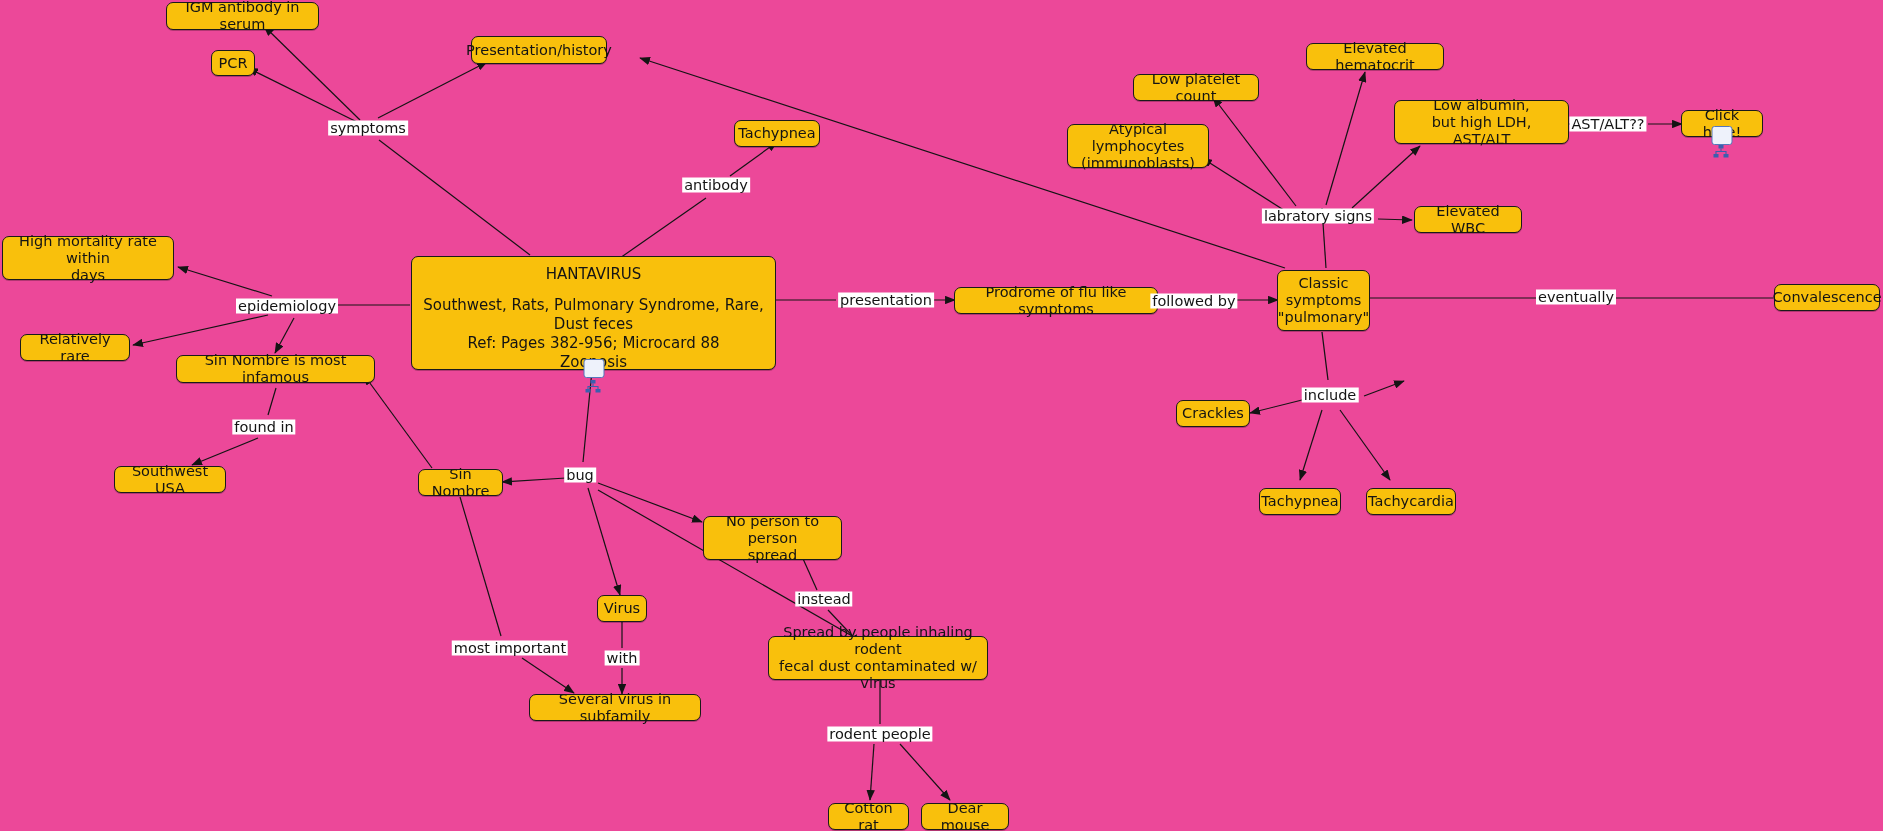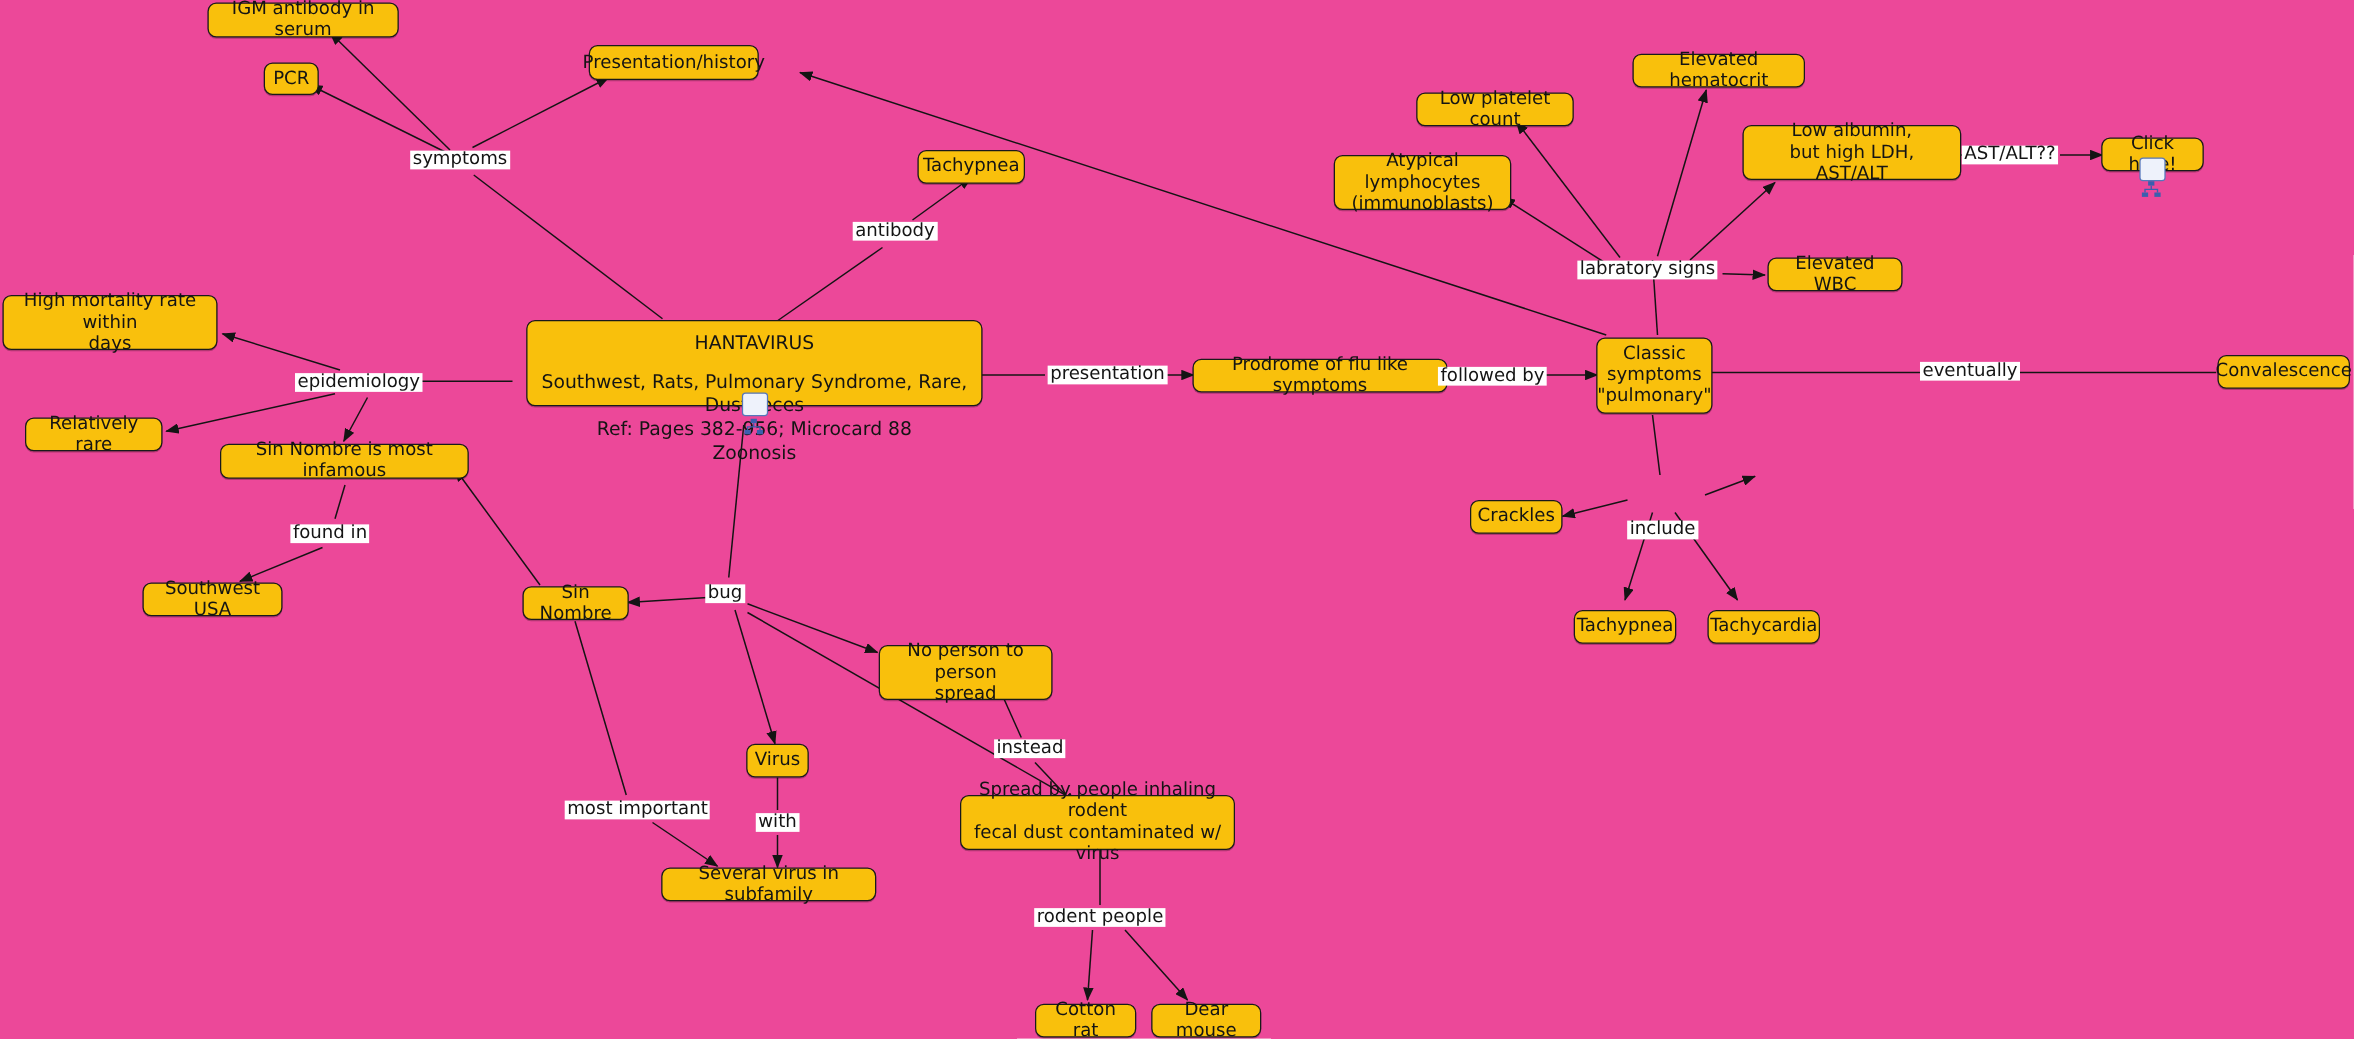--- a/index.html
+++ b/index.html
@@ -176,21 +176,21 @@
 days</div>
 
   <div class="node" style="left:20px; top:334px; width:110px; height:27px;">Relatively rare</div>
 
   <div class="node" style="left:176px; top:355px; width:199px; height:28px;">Sin Nombre is most infamous</div>
 
   <div class="node" style="left:114px; top:466px; width:112px; height:27px;">
     <span>Southwest USA</span>
   </div>
 
-  <div class="node big" style="left:421px; top:256px; width:365px; height:69px;">
+  <div class="node big" style="left:411px; top:256px; width:365px; height:114px;">
     <span class="title-line">HANTAVIRUS</span>
     <span class="body-line">Southwest, Rats, Pulmonary Syndrome, Rare, Dust feces
 Ref: Pages 382-956; Microcard 88
 Zoonosis</span>
     <span class="map-icon">
       <svg width="17" height="15" viewBox="0 0 17 15">
         <rect x="6" y="1" width="5" height="3.5" fill="#3a5fae"></rect>
         <rect x="1" y="10" width="5" height="3.5" fill="#3a5fae"></rect>
         <rect x="11" y="10" width="5" height="3.5" fill="#3a5fae"></rect>
         <path d="M8.5,4.5 L8.5,7.5 M3.5,10 L3.5,7.5 L13.5,7.5 L13.5,10" stroke="#3a5fae" stroke-width="1.1" fill="none"></path>
@@ -272,17 +272,17 @@
   <div class="link-label" style="left:880px; top:734px;">rodent people</div>
 
   <div class="link-label" style="left:886px; top:300px;">presentation</div>
 
   <div class="link-label" style="left:1194px; top:301px;">followed by</div>
 
   <div class="link-label" style="left:1576px; top:297px;">eventually</div>
 
   <div class="link-label" style="left:1318px; top:216px;">labratory signs</div>
 
-  <div class="link-label" style="left:1330px; top:395px;margin-top:29px;">include</div>
+  <div class="link-label" style="left:1330px; top:395px;">include</div>
 
   <div class="link-label" style="left:1608px; top:124px;">AST/ALT??</div>
 
 </div>
 
 </body></html>

